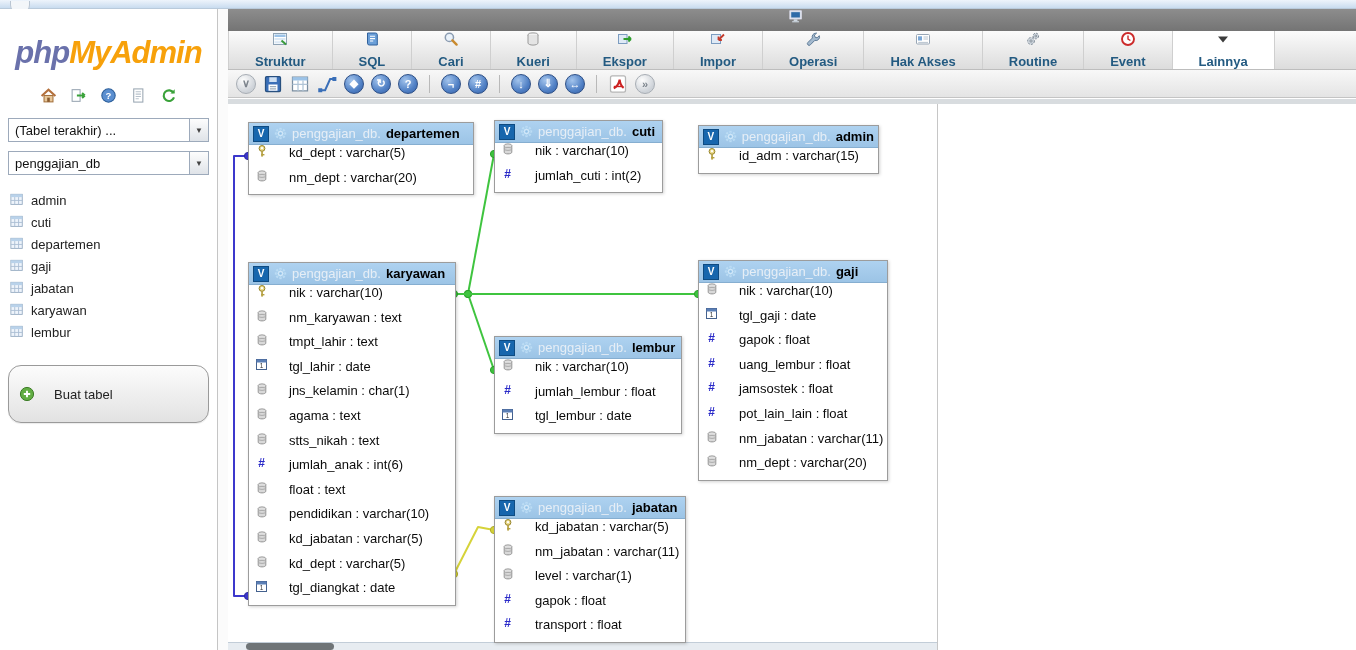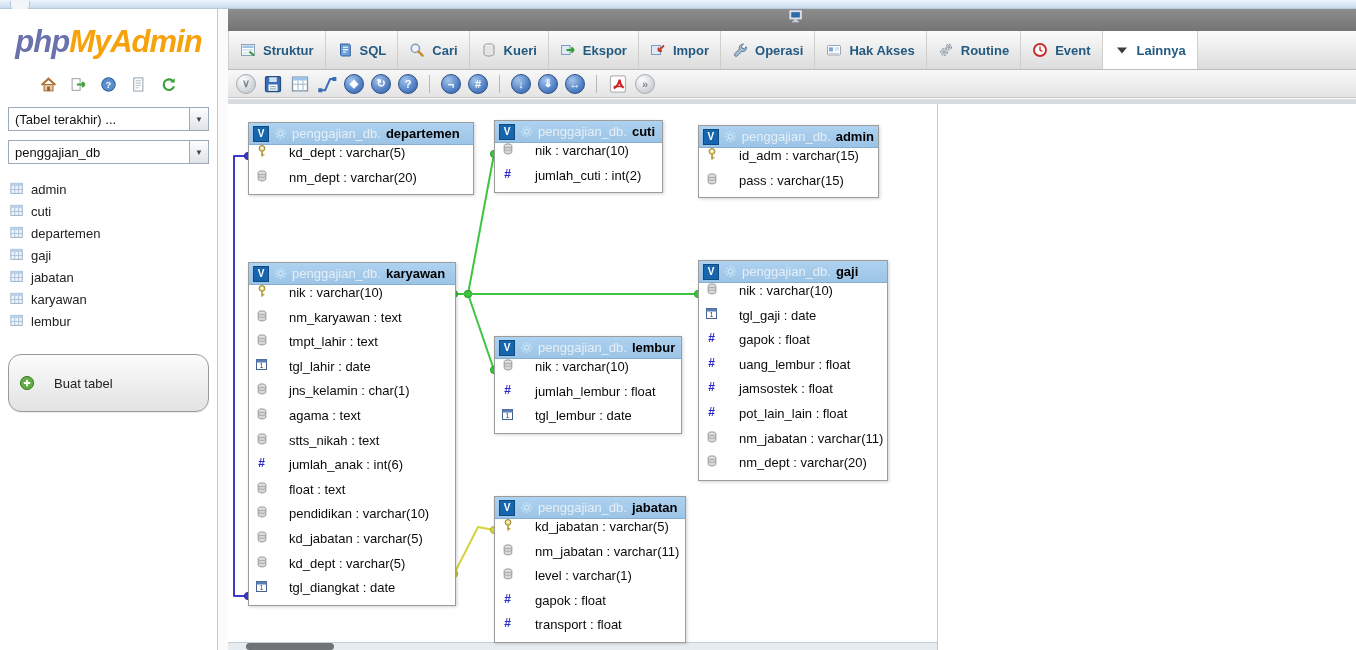--- a/index.html
+++ b/index.html
@@ -9,21 +9,21 @@
   
   .topstrip{position:absolute;left:0;top:0;width:1356px;height:8px;
     background:linear-gradient(#eef4fb,#c9dcef);border-bottom:1px solid #b9cadb;}
   .navtoggle{position:absolute;left:10px;top:1px;width:18px;height:12px;border-radius:0 0 9px 9px;
     background:#f3f6f9;border:1px solid #b9c5d2;border-top:none;}
 
   
   .sidebar{position:absolute;left:0;top:9px;width:217px;height:641px;background:#fff;
     border-right:1px solid #c5c5c5;}
   .gutter{position:absolute;left:218px;top:9px;width:10px;height:641px;background:#fbfbfb;}
-  .logo{margin-top:15px;text-align:center;font-style:italic;font-weight:bold;font-size:31px;letter-spacing:-1px;cursor:pointer;}
+  .logo{margin-top:26px;text-align:center;font-style:italic;font-weight:bold;font-size:31px;letter-spacing:-1px;cursor:pointer;}
   .logo .lp{color:#6a71ab;}
   .logo .lm{color:#f7a10b;}
   .navicons{display:flex;justify-content:center;gap:13px;margin-top:16px;}
   .navicons span{width:17px;height:17px;display:inline-block;}
   .selwrap{margin:14px 8px 0 8px;}
   .selbox{display:flex;align-items:center;height:22px;border:1px solid #9daabb;background:#fff;
     font-size:13px;color:#111;}
   .selbox + .selbox{margin-top:9px;}
   .selbox .seltext{flex:1;padding-left:6px;white-space:nowrap;overflow:hidden;}
   .selbox .selbtn{width:18px;height:100%;border-left:1px solid #9daabb;
@@ -41,22 +41,22 @@
   .crumbbar{position:absolute;left:228px;top:9px;width:1128px;height:22px;
     background:linear-gradient(#8d8d8d,#747474);display:flex;align-items:center;gap:5px;
     padding-left:8px;box-sizing:border-box;color:#fff;font-size:12px;flex-direction:column;}
   .crumbbar .lnk{color:#fff;cursor:pointer;}
   .crumbbar span.icn{width:15px;height:15px;display:inline-block;}
 
   
   .tabbar{position:absolute;left:228px;top:31px;width:1128px;height:39px;
     background:linear-gradient(#fbfbfb,#dcdcdc);border-bottom:1px solid #bdbdbd;
     display:flex;box-sizing:border-box;}
-  .tab{display:flex;align-items:center;gap:7px;padding:0 11px;font-size:13px;font-weight:bold;
-    color:#235a81;border-right:1px solid #cfcfcf;cursor:pointer;white-space:nowrap;}
+  .tab{display:flex;align-items:center;gap:7px;padding:0 26px;font-size:13px;font-weight:bold;
+    color:#235a81;border-right:1px solid #cfcfcf;cursor:pointer;white-space:nowrap;flex-direction:column;}
   .tab:first-child{border-left:1px solid #cfcfcf;}
   .tab.active{background:#fff;}
   .tab span.icn{width:16px;height:16px;display:inline-block;}
 
   
   .dtoolbar{position:absolute;left:228px;top:70px;width:1128px;height:28px;
     background:linear-gradient(#f8f8f8,#e4e4e4);border-bottom:1px solid #c4c4c4;
     display:flex;align-items:center;gap:7px;padding-left:8px;box-sizing:border-box;}
   .graystrip{position:absolute;left:228px;top:99px;width:1128px;height:5px;background:#d8dcdf;}
   .tbsep{width:1px;height:18px;background:#b9b9b9;margin:0 4px;}
@@ -453,30 +453,20 @@
           <span class="ficn">
             <svg width="10" height="13" viewBox="0 0 10 13">
               <circle cx="5" cy="3.4" r="2.9" fill="#ead98a" stroke="#97852d"></circle>
               <circle cx="5" cy="3.2" r="1.1" fill="#fff"></circle>
               <rect x="4.2" y="6" width="1.7" height="5.6" fill="#b5a040"></rect>
               <rect x="4.2" y="9" width="3.2" height="1.4" fill="#b5a040"></rect>
             </svg>
           </span>
           <span><span>id_adm</span><span> : </span><span>varchar(15)</span></span>
         </div>
-        <div class="drow">
-          <span class="ficn">
-            <svg width="10" height="12" viewBox="0 0 10 12">
-              <ellipse cx="5" cy="2.6" rx="3.8" ry="1.7" fill="#e6e6e6" stroke="#959595"></ellipse>
-              <path d="M1.2 2.6v6.6c0 .94 1.7 1.7 3.8 1.7s3.8-.76 3.8-1.7V2.6" fill="#d9d9d9" stroke="#959595"></path>
-              <ellipse cx="5" cy="5.9" rx="3.8" ry="1.5" fill="none" stroke="#aaa"></ellipse>
-            </svg>
-          </span>
-          <span><span>pass</span><span> : </span><span>varchar(15)</span></span>
-        </div>
       </div>
       <div class="dtable" style="left: 20px; top: 158px; width: 206px;">
         <div class="dhead">
           <span class="vbadge">V</span>
           <span class="gear"><svg width="13" height="13" viewBox="0 0 16 16">
               <g stroke="#bcdcf4" stroke-width="2.8">
                 <line x1="8" y1="1" x2="8" y2="15"></line>
                 <line x1="1" y1="8" x2="15" y2="8"></line>
                 <line x1="3" y1="3" x2="13" y2="13"></line>
                 <line x1="13" y1="3" x2="3" y2="13"></line>

